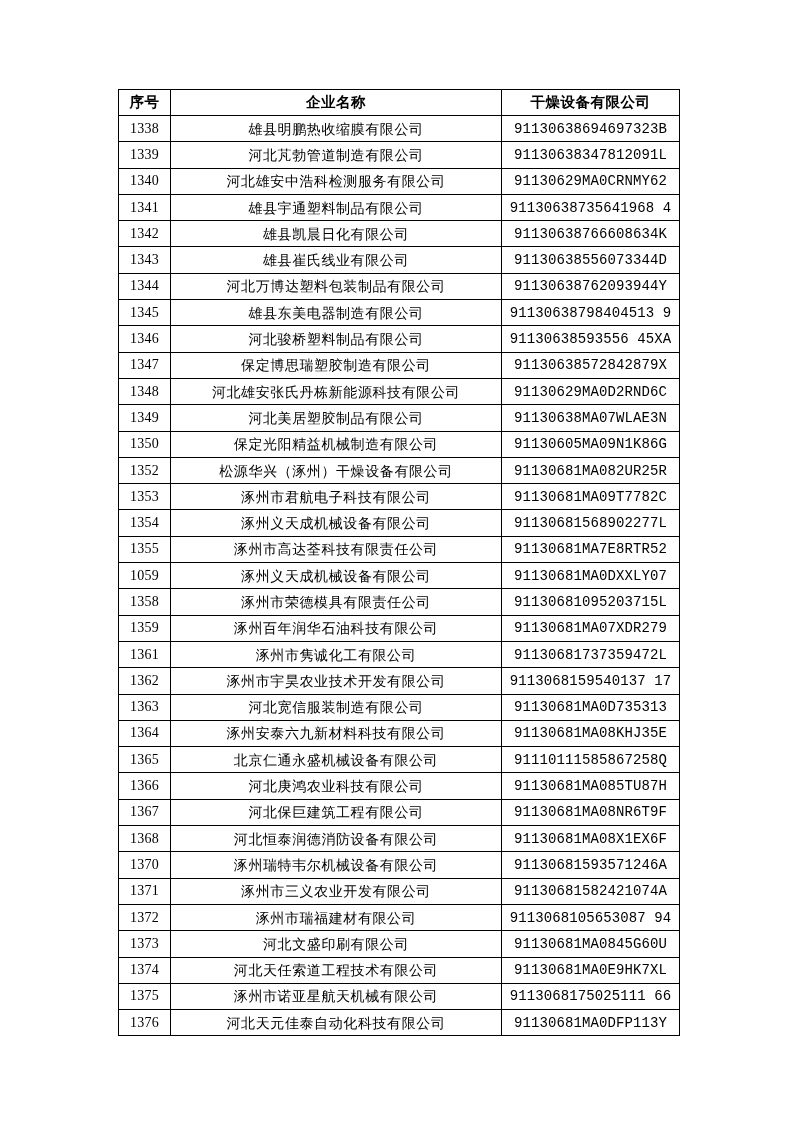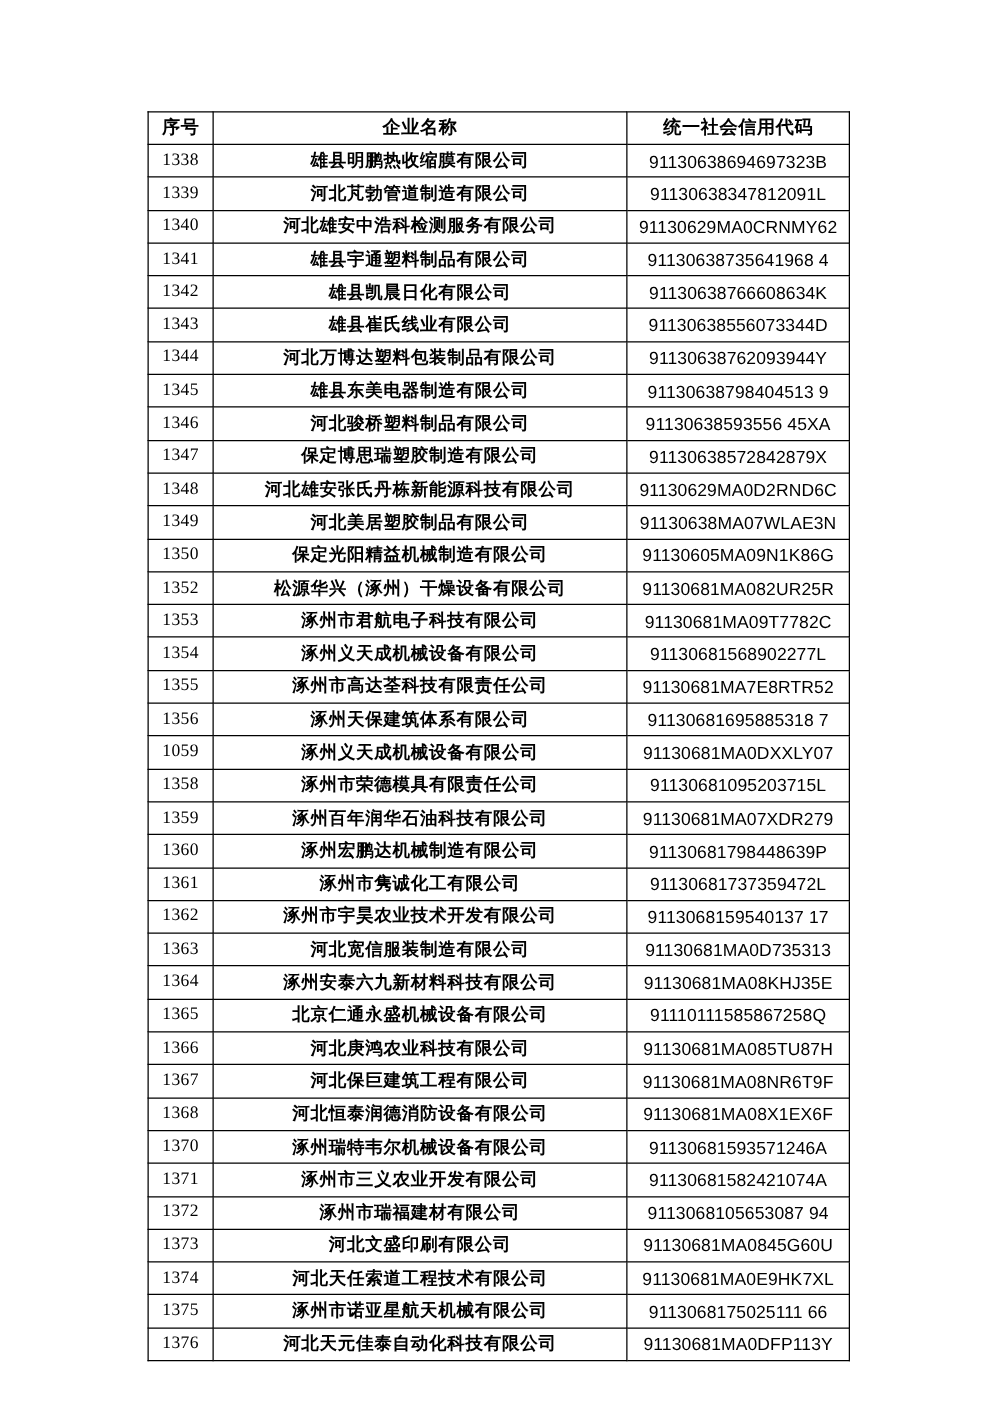--- a/index.html
+++ b/index.html
@@ -64,44 +64,43 @@
   }
   td.seq {
     font-size: 13.5px;
     font-family: Liberation Serif, serif;
     letter-spacing: 0.3px;
   }
   td.name {
     font-size: 14px;
     font-family: "DejaVu Sans", "Liberation Sans", sans-serif;
     letter-spacing: 0.6px;
-    font-weight: bold;
   }
   td.code {
     font-size: 13px;
-    font-family: Liberation Sans, sans-serif;
+    font-family: Liberation Mono, monospace;
     letter-spacing: 0.1px;
   }
 </style>
 </head>
 <body>
 
 <div class="page">
   <div class="table-wrap">
     <table class="listing">
       <colgroup>
         <col class="c-seq">
         <col class="c-name">
         <col class="c-code">
       </colgroup>
       <thead>
         <tr>
           <th>序号</th>
           <th>企业名称</th>
-          <th>统一社会信用代码</th>
+          <th>干燥设备有限公司</th>
         </tr>
       </thead>
       <tbody id="listing-body">
           <tr>
             <td class="seq">1338</td>
             <td class="name">雄县明鹏热收缩膜有限公司</td>
             <td class="code">91130638694697323B</td>
           </tr>
           <tr>
             <td class="seq">1339</td>
@@ -177,43 +176,33 @@
             <td class="seq">1354</td>
             <td class="name">涿州义天成机械设备有限公司</td>
             <td class="code">91130681568902277L</td>
           </tr>
           <tr>
             <td class="seq">1355</td>
             <td class="name">涿州市高达荃科技有限责任公司</td>
             <td class="code">91130681MA7E8RTR52</td>
           </tr>
           <tr>
-            <td class="seq">1356</td>
-            <td class="name">涿州天保建筑体系有限公司</td>
-            <td class="code">91130681695885318 7</td>
-          </tr>
-          <tr>
             <td class="seq">1059</td>
             <td class="name">涿州义天成机械设备有限公司</td>
             <td class="code">91130681MA0DXXLY07</td>
           </tr>
           <tr>
             <td class="seq">1358</td>
             <td class="name">涿州市荣德模具有限责任公司</td>
             <td class="code">91130681095203715L</td>
           </tr>
           <tr>
             <td class="seq">1359</td>
             <td class="name">涿州百年润华石油科技有限公司</td>
             <td class="code">91130681MA07XDR279</td>
-          </tr>
-          <tr>
-            <td class="seq">1360</td>
-            <td class="name">涿州宏鹏达机械制造有限公司</td>
-            <td class="code">91130681798448639P</td>
           </tr>
           <tr>
             <td class="seq">1361</td>
             <td class="name">涿州市隽诚化工有限公司</td>
             <td class="code">91130681737359472L</td>
           </tr>
           <tr>
             <td class="seq">1362</td>
             <td class="name">涿州市宇昊农业技术开发有限公司</td>
             <td class="code">9113068159540137 17</td>

